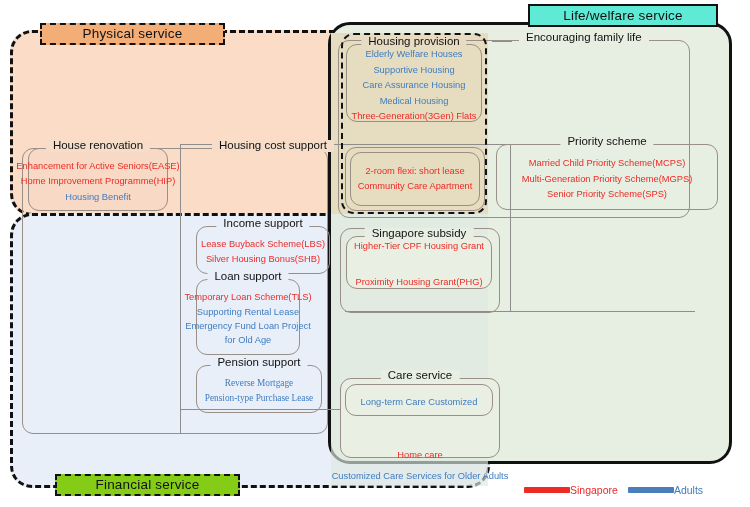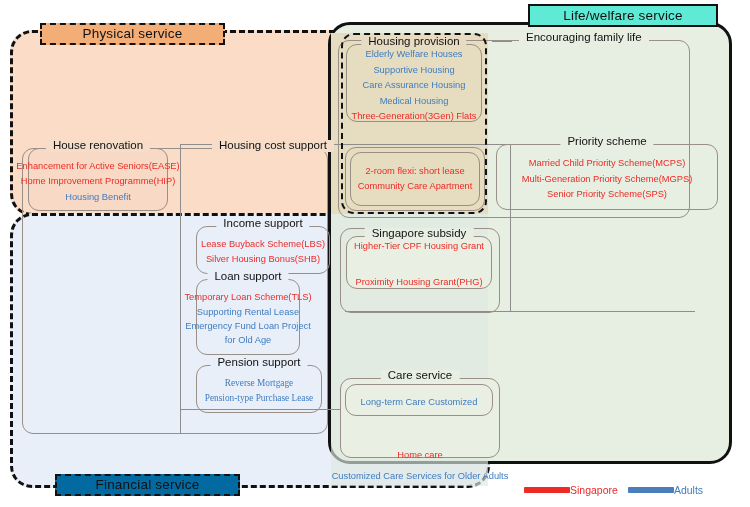--- a/index.html
+++ b/index.html
@@ -25,21 +25,21 @@
     border-radius:22px;
   }
 
   
   .chip{
     display:flex;align-items:center;justify-content:center;
     font-size:13.5px;color:#111;letter-spacing:.2px;
     text-align:center;line-height:1;
   }
   .chip-physical{background:#f3ad77;border:2.5px dashed #111;}
-  .chip-financial{background:#0369a1;border:2.5px dashed #111;}
+  .chip-financial{background:#84cc16;border:2.5px dashed #111;}
   .chip-life{background:#5eead4;border:2.5px solid #111;}
 
   
   .gbox{
     border:1.1px solid #9a8f86;
     border-radius:11px;
     background:transparent;
   }
   .gbox.filled-tan{background:#e6dcc0;}
   .gbox.greenfill{background:#e9f0e3;}

